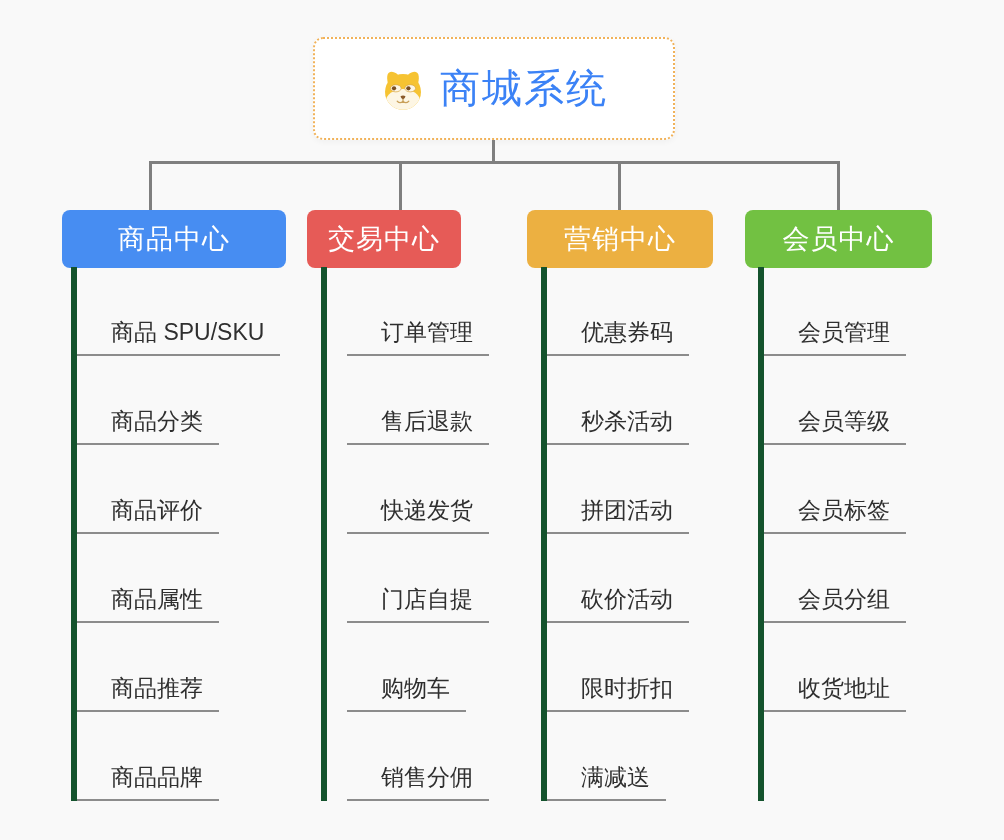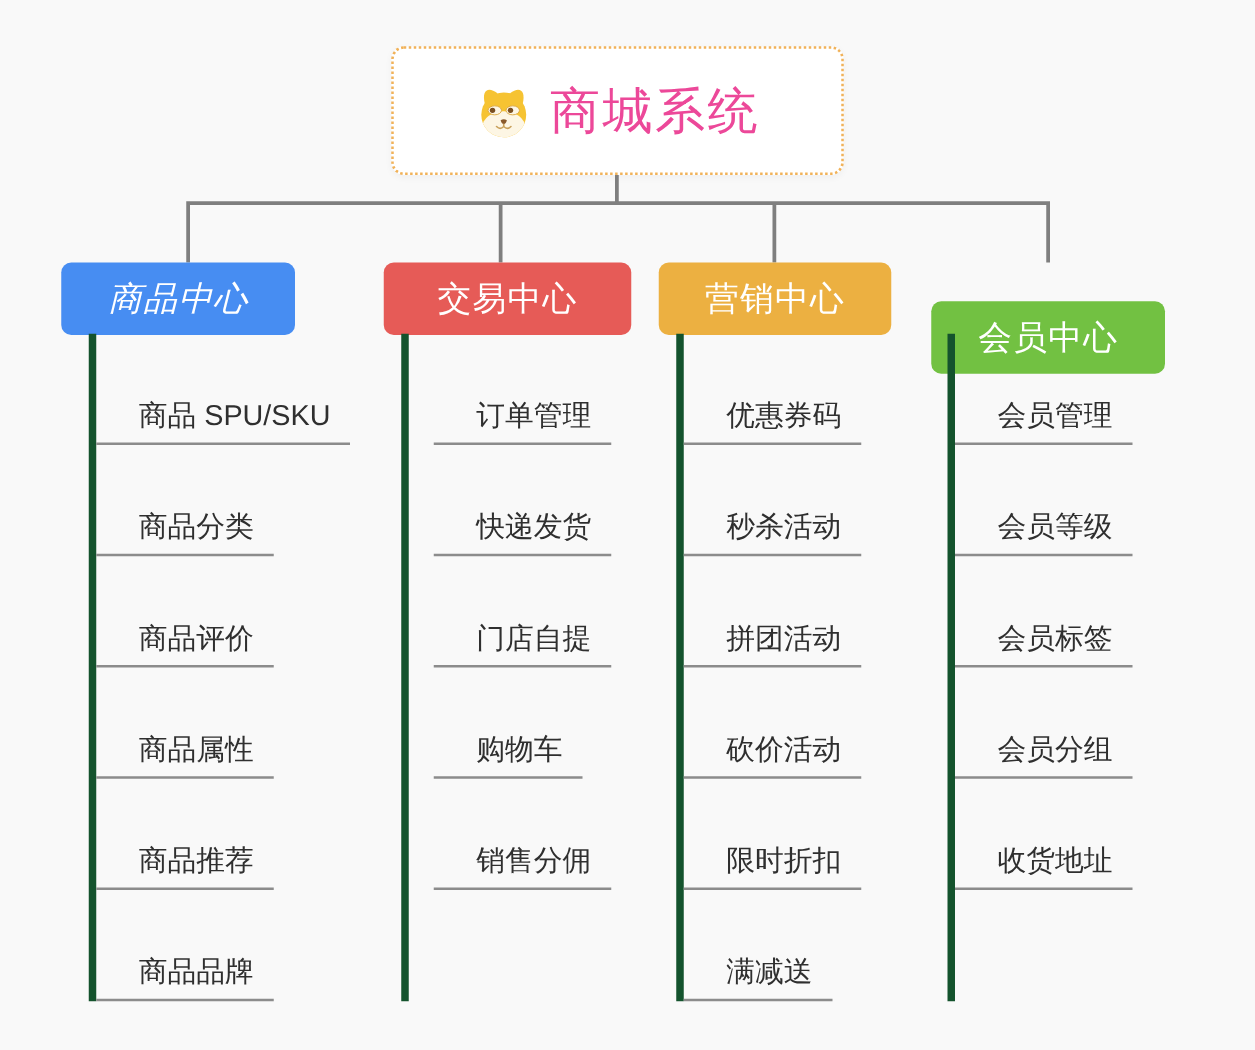--- a/index.html
+++ b/index.html
@@ -7,39 +7,39 @@
     position:relative;width:1004px;height:840px;overflow:hidden;
     font-family:"Liberation Sans",sans-serif;background:#f9f9f9;
   }
   
   .root-node{
     position:absolute;left:313px;top:37px;width:362px;height:103px;
     background:#ffffff;border:2px dotted #f1b259;border-radius:10px;
     box-sizing:border-box;display:flex;align-items:center;justify-content:center;
     gap:14px;box-shadow:0 2px 6px rgba(0,0,0,0.04);cursor:pointer;
   }
-  .root-title{font-size:40px;letter-spacing:2px;color:#ec4899;font-weight:400;}
+  .root-title{font-size:40px;letter-spacing:2px;color:#3b82f6;font-weight:400;}
   .root-icon{width:46px;height:46px;flex:0 0 auto;}
   
   .conn{position:absolute;background:#7f7f7f;}
   .conn.root-stub{left:492px;top:140px;width:3px;height:24px;}
   .conn.hbar{left:149px;top:161px;width:691px;height:3px;}
   .conn.drop0{left:149px;top:164px;width:3px;height:46px;}
   .conn.drop1{left:399px;top:164px;width:3px;height:46px;}
   .conn.drop2{left:618px;top:164px;width:3px;height:46px;}
   .conn.drop3{left:837px;top:164px;width:3px;height:46px;}
   
   .branch-box{
     position:absolute;top:210px;height:58px;border-radius:8px;
     display:flex;align-items:center;justify-content:center;
     color:#ffffff;font-size:27px;letter-spacing:1px;cursor:pointer;
     box-sizing:border-box;
   }
-  .branch-box.b0{left:49px;width:187px;font-style:italic;}
-  .branch-box.b1{left:307px;width:198px;}
+  .branch-box.b0{left:62px;width:224px;}
+  .branch-box.b1{left:307px;width:154px;}
   .branch-box.b2{left:527px;width:186px;}
   .branch-box.b3{left:745px;width:187px;}
   
   .leaf-col{
     position:absolute;top:267px;height:534px;
     border-left:6px solid #14532d;box-sizing:content-box;
   }
   .leaf-col.c0{left:71px;}
   .leaf-col.c1{left:321px;padding-left:20px;}
   .leaf-col.c2{left:541px;}
@@ -89,21 +89,21 @@
 
   <div class="branch-box b0" style="background: rgb(71, 141, 242);">
     <span>商品中心</span>
   </div>
   <div class="branch-box b1" style="background: rgb(230, 91, 87);">
     <span>交易中心</span>
   </div>
   <div class="branch-box b2" style="background: rgb(236, 176, 65);">
     <span>营销中心</span>
   </div>
-  <div class="branch-box b3" style="background: rgb(114, 193, 66); margin-top: 31px;">
+  <div class="branch-box b3" style="background: rgb(114, 193, 66);">
     <span>会员中心</span>
   </div>
 
   <div class="leaf-col c0">
     <div class="leaf-slot">
         <span class="leaf-label">商品 SPU/SKU</span>
       </div>
     <div class="leaf-slot">
         <span class="leaf-label">商品分类</span>
       </div>
@@ -117,20 +117,23 @@
         <span class="leaf-label">商品推荐</span>
       </div>
     <div class="leaf-slot">
         <span class="leaf-label">商品品牌</span>
       </div>
   </div>
 
   <div class="leaf-col c1">
     <div class="leaf-slot">
         <span class="leaf-label">订单管理</span>
+      </div>
+    <div class="leaf-slot">
+        <span class="leaf-label">售后退款</span>
       </div>
     <div class="leaf-slot">
         <span class="leaf-label">快递发货</span>
       </div>
     <div class="leaf-slot">
         <span class="leaf-label">门店自提</span>
       </div>
     <div class="leaf-slot">
         <span class="leaf-label">购物车</span>
       </div>

